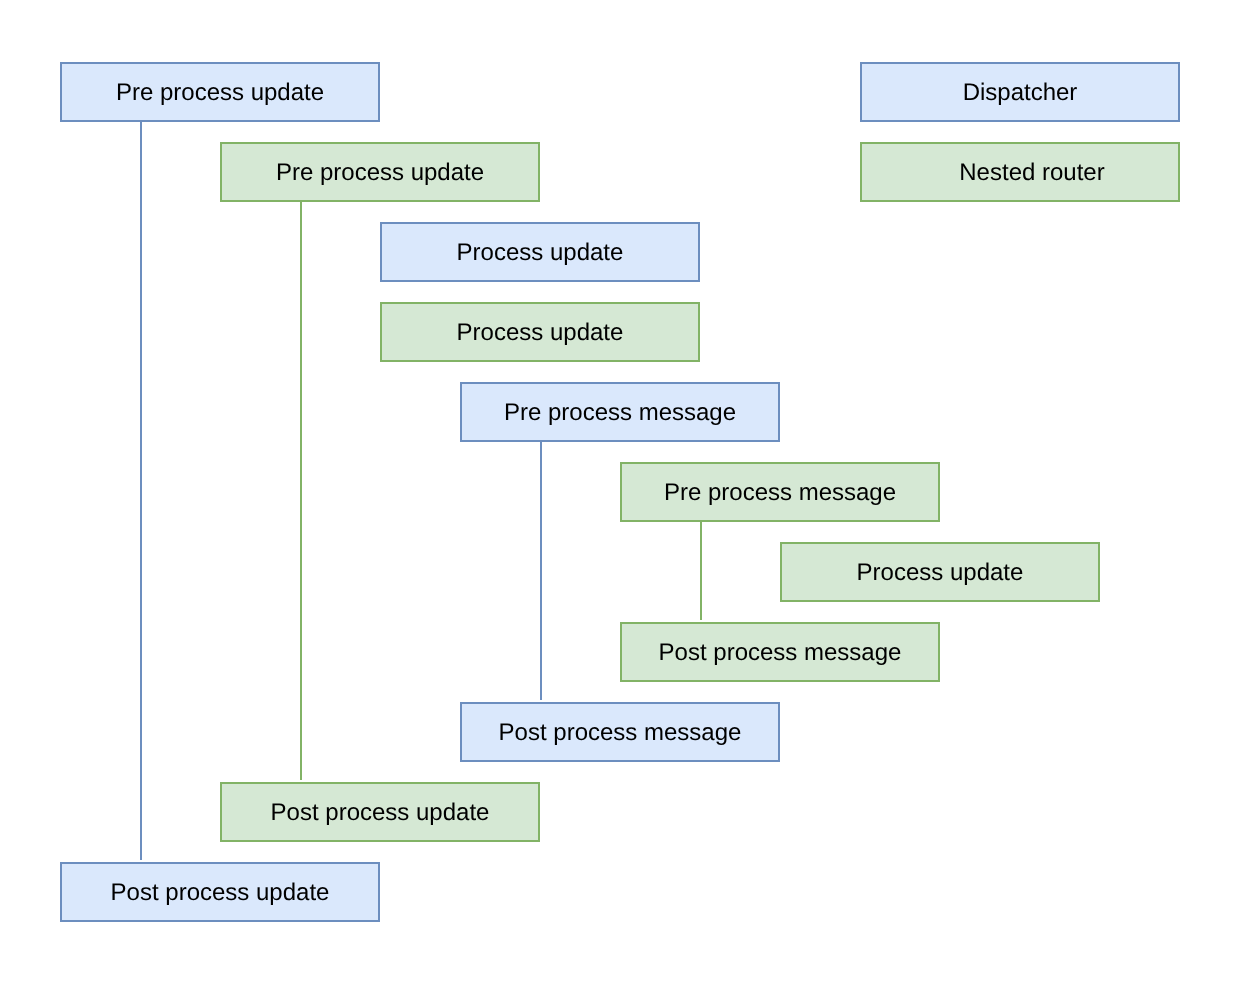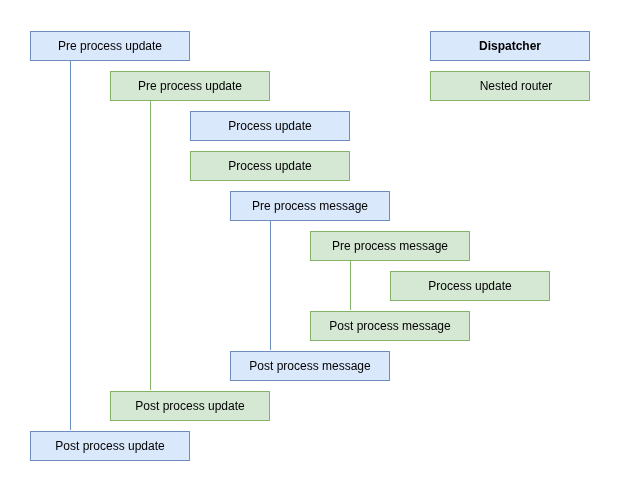--- a/index.html
+++ b/index.html
@@ -79,19 +79,19 @@
     </div>
     <div class="node dispatcher" style="left: 230px; top: 351px; width: 160px; height: 30px;">
       <span>Post process message</span>
     </div>
     <div class="node router" style="left: 110px; top: 391px; width: 160px; height: 30px;">
       <span>Post process update</span>
     </div>
     <div class="node dispatcher" style="left: 30px; top: 431px; width: 160px; height: 30px;">
       <span>Post process update</span>
     </div>
-    <div class="node dispatcher" style="left: 430px; top: 31px; width: 160px; height: 30px; font-weight: bold;">
+    <div class="node dispatcher" style="left: 430px; top: 31px; width: 160px; height: 30px;">
       <span>Dispatcher</span>
     </div>
     <div class="node router" style="left: 430px; top: 71px; width: 160px; height: 30px; padding-left: 12px;">
       <span>Nested router</span>
     </div>
   </div>
 
 </body></html>

